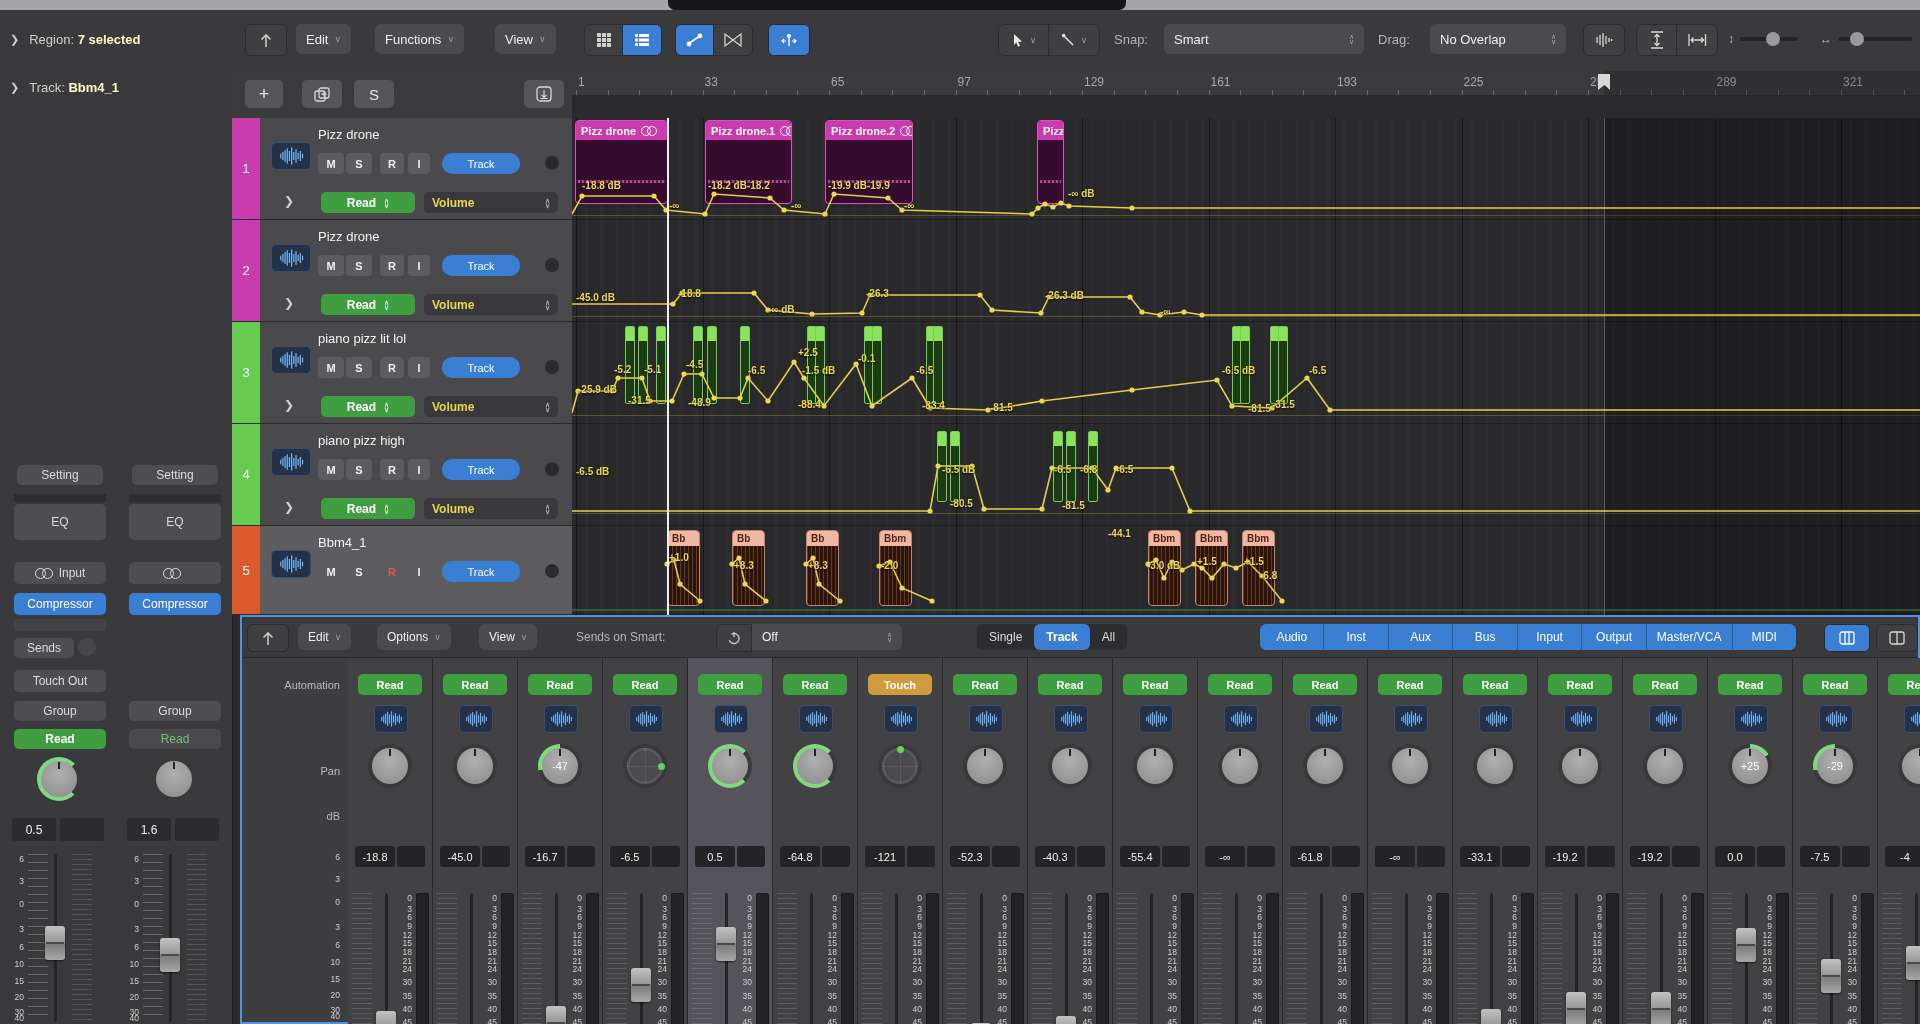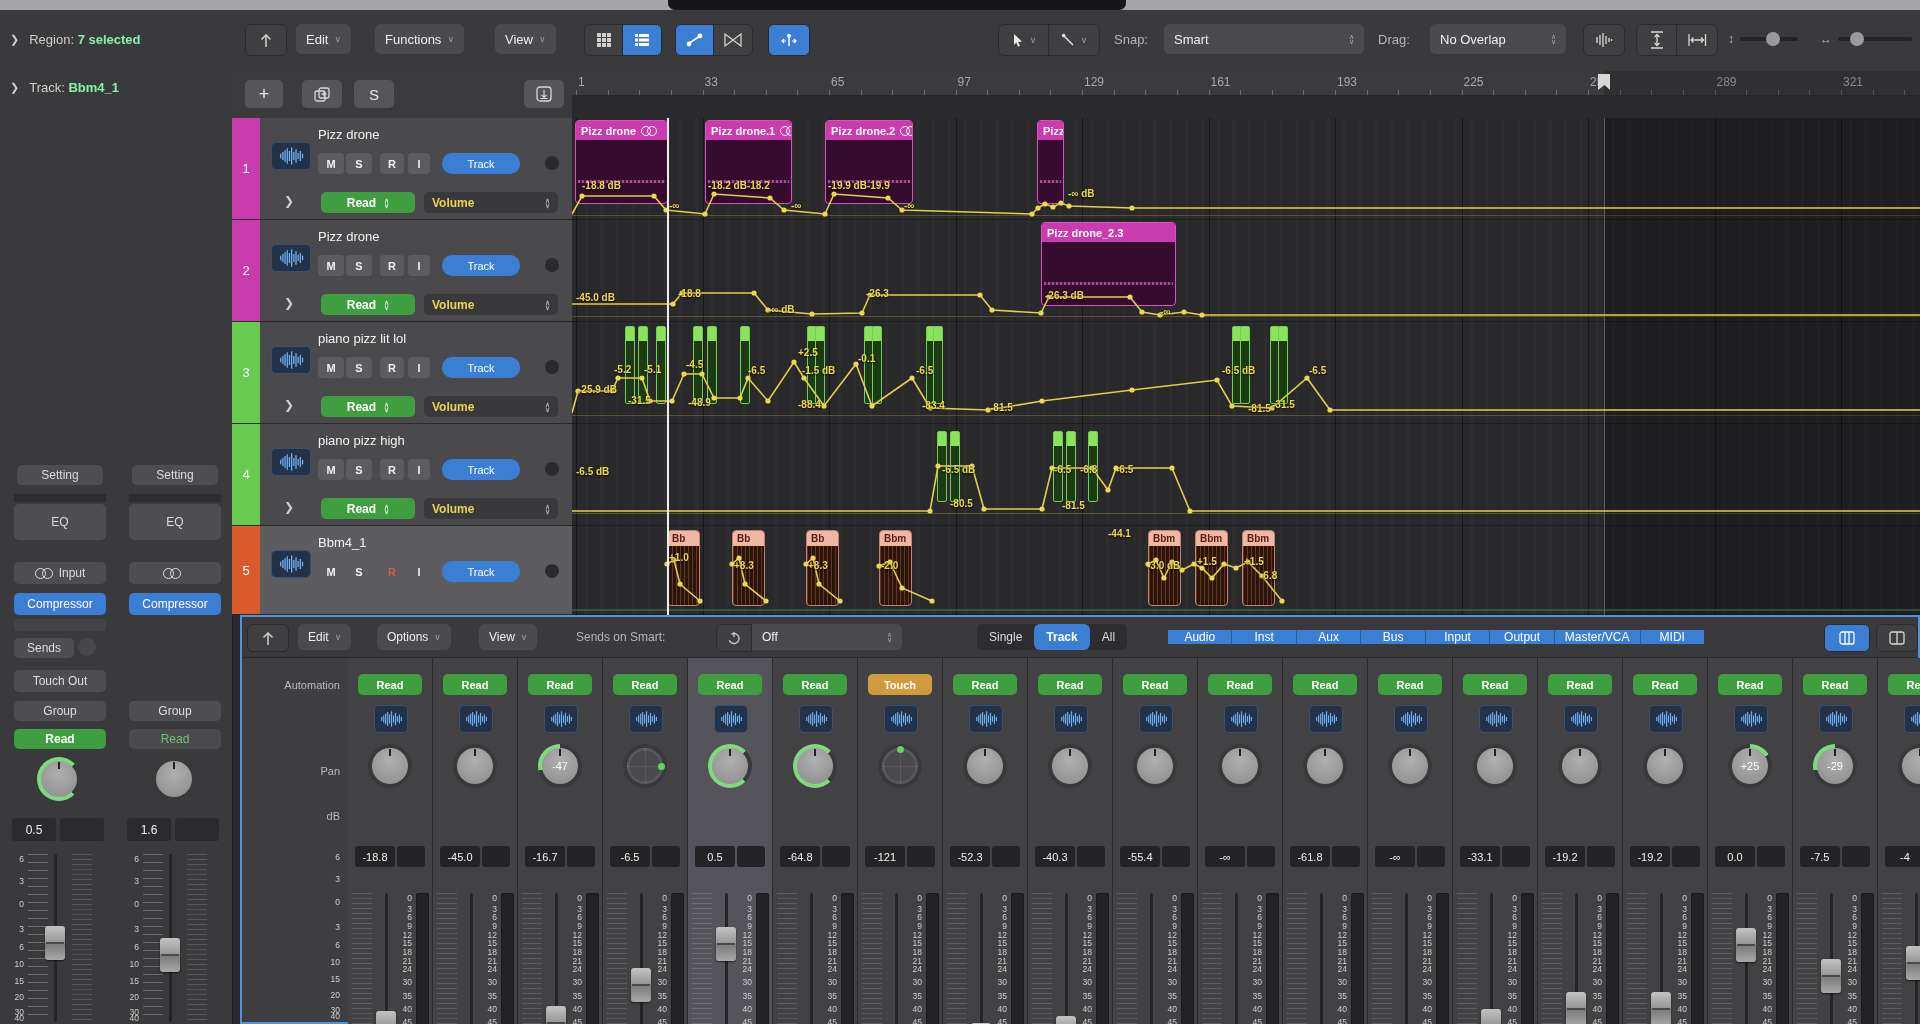--- a/index.html
+++ b/index.html
@@ -10,21 +10,21 @@
   .btn{background:#55555a;border-radius:5px;color:#e8e8e8;display:flex;align-items:center;justify-content:center;font-size:11px;}
   .chev{color:#9a9a9a;font-size:9px;margin-left:6px;}
   .updown{display:flex;flex-direction:column;line-height:5px;font-size:7px;color:#aaa;}
   
   #menustrip{left:0;top:0;width:1920px;height:10px;background:#a6a6a8;}
   #notch{left:668px;top:0;width:458px;height:10px;background:#17171a;border-radius:0 0 7px 7px;}
   
   #leftcol{left:0;top:10px;width:232px;height:1014px;background:#3a3a3d;border-right:1px solid #1f1f21;}
   .lc-row{position:absolute;left:10px;display:flex;align-items:center;gap:10px;font-size:13px;color:#cfcfcf;}
   .lc-chev{color:#cfcfcf;font-size:11px;}
-  .lc-strong{color:#86efac;font-weight:bold;}
+  .lc-strong{color:#fef9c3;font-weight:bold;}
   
   #toolbar{left:232px;top:10px;width:1688px;height:61px;background:#3a3a3d;border-bottom:1px solid #232325;}
   .tb{position:absolute;top:14px;height:30px;}
   .menu-btn{background:#4b4b4f;border-radius:6px;display:flex;align-items:center;justify-content:center;font-size:13px;color:#eee;padding:0 10px;}
   .icon-btn{background:#3f3f42;border:1px solid #2c2c2e;display:flex;align-items:center;justify-content:center;}
   .icon-blue{background:#3b7fd4 !important;}
   .slider-track{position:relative;width:58px;height:4px;border-radius:2px;background:#242426;}
   .slider-thumb{position:absolute;top:-5px;width:14px;height:14px;border-radius:50%;background:#9a9a9c;}
   
   #headertop{left:232px;top:71px;width:340px;height:47px;background:#3b3b3e;border-bottom:1px solid #232325;}
@@ -661,26 +661,20 @@
           <span class="stereo-ic">
             <i></i>
             <i></i>
           </span>
         </div>
         <div class="wv"></div>
       </div>
       <div class="region" style="left: 465px; top: 2px; width: 27px; height: 84px;">
         <div class="hdr">
           <span>Pizz</span>
-        </div>
-        <div class="wv"></div>
-      </div>
-      <div class="region" style="left: 469px; top: 104px; width: 135px; height: 84px;">
-        <div class="hdr">
-          <span>Pizz drone_2.3</span>
         </div>
         <div class="wv"></div>
       </div>
       <div class="gbar" style="left: 53px; top: 208px; height: 78px;"></div>
       <div class="gbar" style="left: 66px; top: 208px; height: 78px;"></div>
       <div class="gbar" style="left: 84px; top: 208px; height: 78px;"></div>
       <div class="gbar" style="left: 121px; top: 208px; height: 78px;"></div>
       <div class="gbar" style="left: 135px; top: 208px; height: 78px;"></div>
       <div class="gbar" style="left: 168px; top: 208px; height: 78px;"></div>
       <div class="gbar" style="left: 235px; top: 208px; height: 78px;"></div>
@@ -921,21 +915,21 @@
         <span class="updown">
             <span>∧</span>
             <span>∨</span>
           </span>
       </div>
       <div class="mtb seg" style="left:735px;" id="mixseg">
           <span>Single</span>
           <span class="on">Track</span>
           <span>All</span>
         </div>
-      <div class="mtb filters" style="left:926px;width:536px;align-items:center;" id="mixfilters">
+      <div class="mtb filters" style="left:1018px;width:536px;" id="mixfilters">
           <span>Audio</span>
           <span>Inst</span>
           <span>Aux</span>
           <span>Bus</span>
           <span>Input</span>
           <span>Output</span>
           <span>Master/VCA</span>
           <span>MIDI</span>
         </div>
       <div class="mtb icon-btn icon-blue" style="left:1582px;width:44px;border-radius:6px;">

